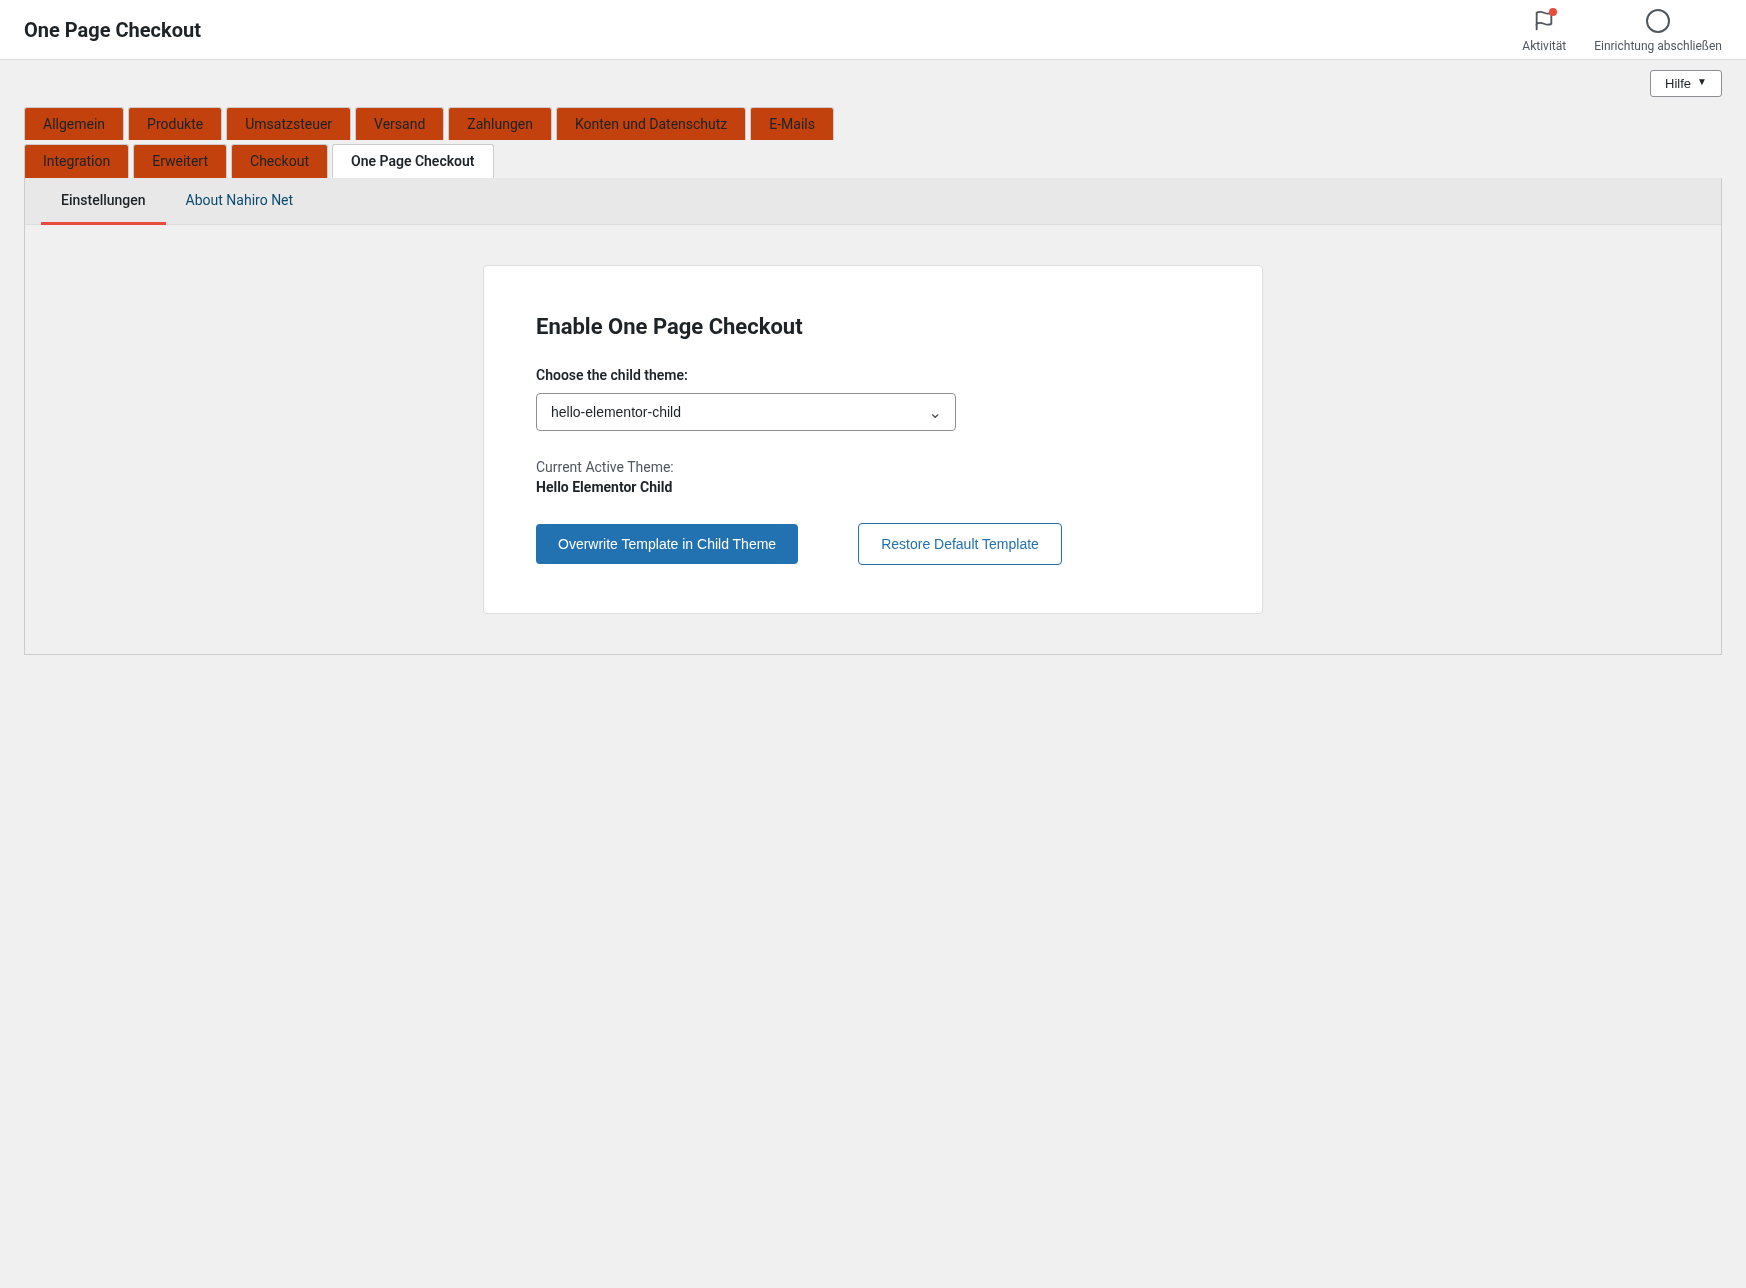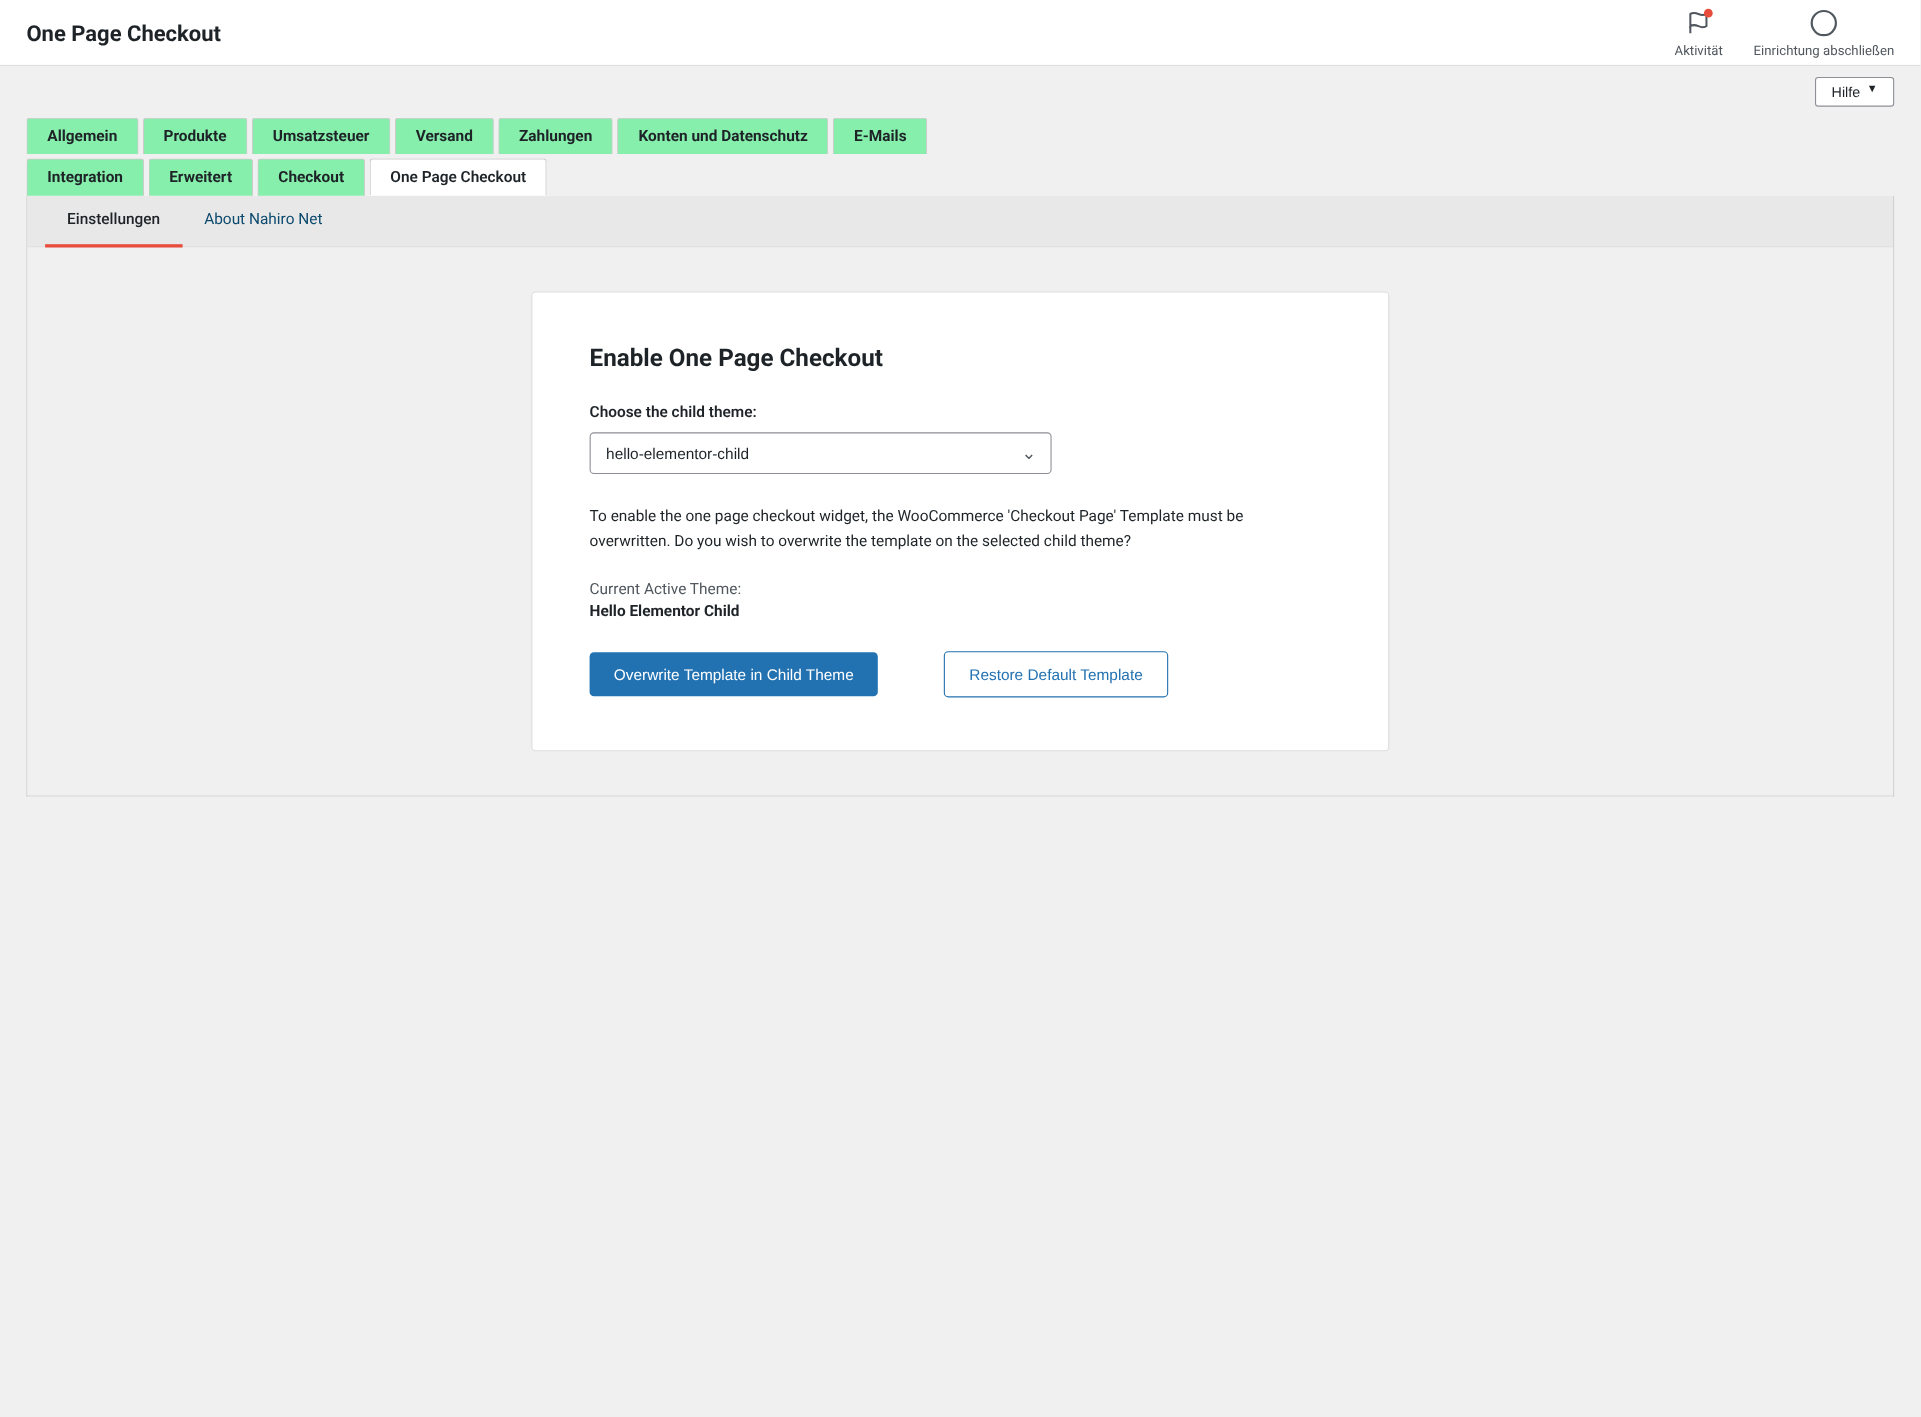--- a/index.html
+++ b/index.html
@@ -96,29 +96,29 @@
     
     .main-nav {
       background: #f0f0f1;
       padding: 0 24px;
       display: flex;
       flex-wrap: wrap;
       gap: 4px;
       margin-bottom: 0;
     }
     .nav-tab {
-      background: #86efac;
+      background: #c2410c;
       border: 1px solid #ccc;
       border-bottom: none;
       border-radius: 3px 3px 0 0;
       padding: 8px 18px;
       cursor: pointer;
       font-size: 14px;
       color: #1d2327;
-      font-weight: 700;
+      font-weight: 400;
     }
     .nav-tab.active {
       background: #fff;
       border-color: #ccc;
       border-bottom: 1px solid #fff;
       color: #1d2327;
       font-weight: 600;
     }
 
     
@@ -314,21 +314,20 @@
         <div class="card-heading">Enable One Page Checkout</div>
 
         <div class="field-label">Choose the child theme:</div>
         <div class="select-wrapper">
           <select>
             <option value="hello-elementor-child">hello-elementor-child</option>
           </select>
           <span class="select-chevron">⌄</span>
         </div>
 
-        <p class="description-text">To enable the one page checkout widget, the WooCommerce 'Checkout Page' Template must be overwritten. Do you wish to overwrite the template on the selected child theme?</p>
 
         <div class="current-theme-label">Current Active Theme:</div>
         <div class="current-theme-value">Hello Elementor Child</div>
 
         <div class="buttons-row">
           <button class="btn-primary">Overwrite Template in Child Theme</button>
           <button class="btn-secondary">Restore Default Template</button>
         </div>
       </div>
     </div>

